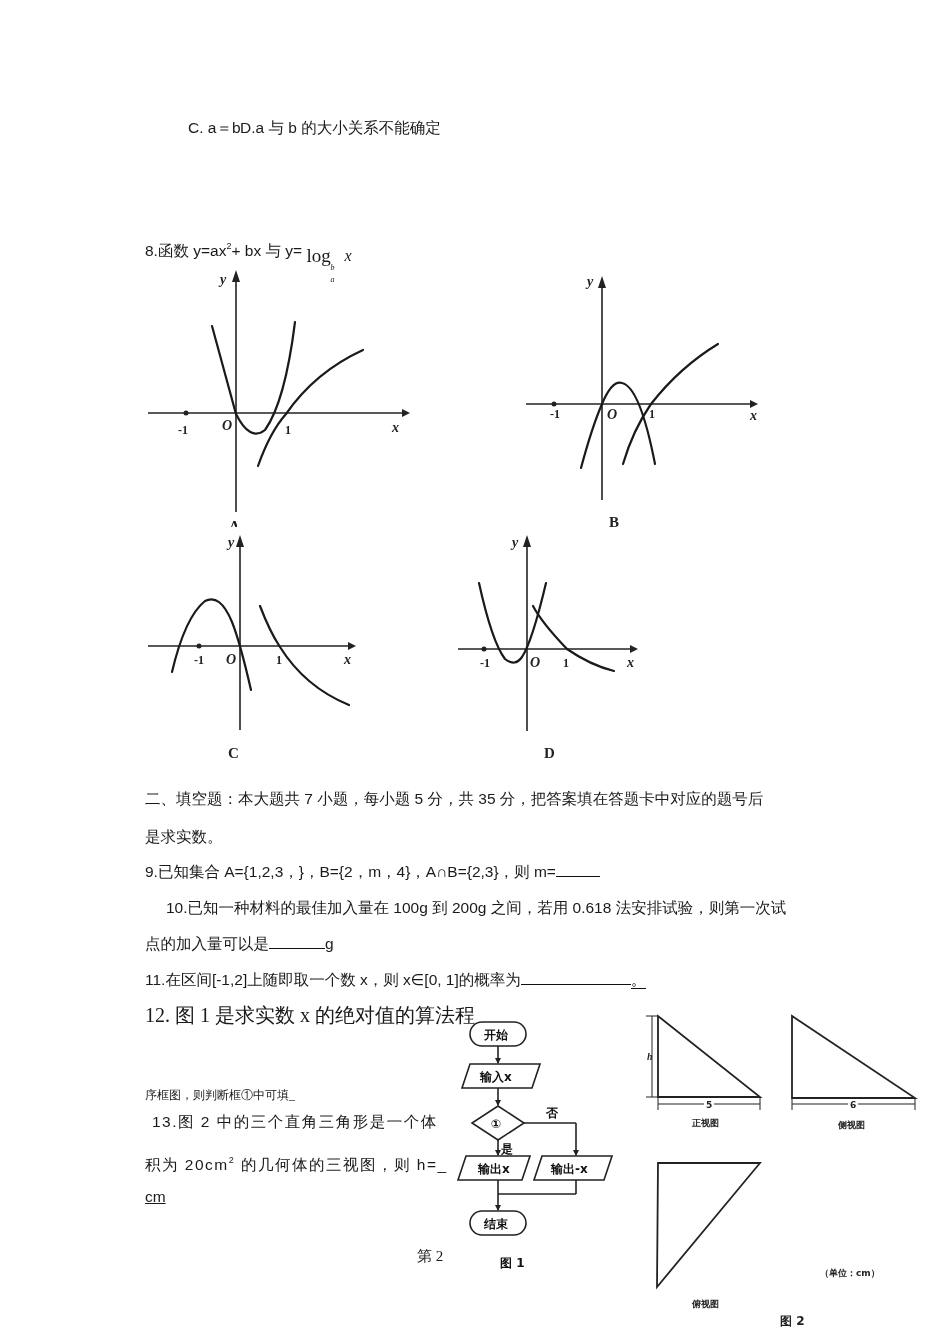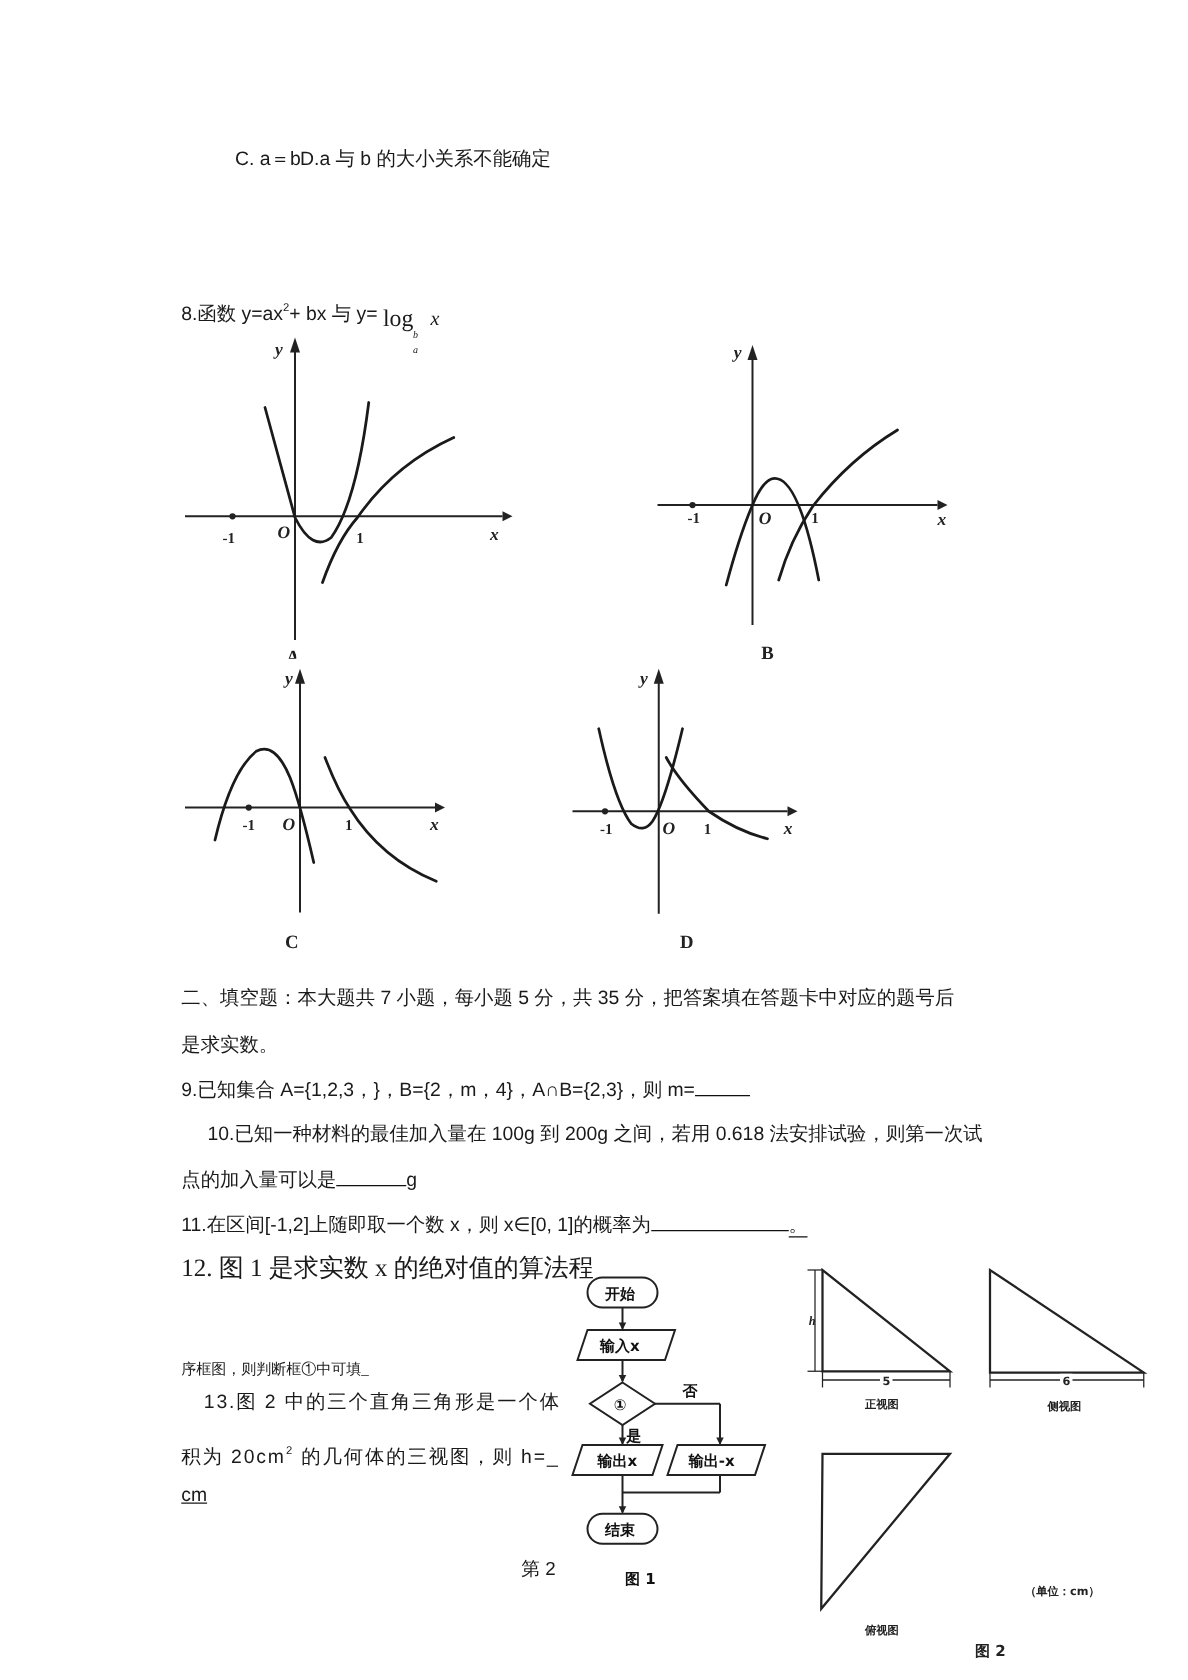--- a/index.html
+++ b/index.html
@@ -112,29 +112,29 @@
   <span>点的加入量可以是</span><span class="blank" style="width:56px;"></span><span>g</span>
 </div>
 
 <div class="line" style="left:145px; top:970px;">
   <span>11.在区间[-1,2]上随即取一个数 x，则 x∈[0, 1]的概率为</span><span class="blank" style="width:110px;"></span><span style="border-bottom:1.5px solid #111;">。</span>
 </div>
 
 <div class="line serif" style="left:145px; top:1005px; font-size:20px;">12. 图 1 是求实数 x 的绝对值的算法程</div>
 <div class="line serif" style="left:145px; top:1041px; font-size:12px;margin-top:44px;">序框图，则判断框①中可填_</div>
 
-<div class="line" style="left:163px; top:1112px; letter-spacing:1.5px;">13.图 2 中的三个直角三角形是一个体</div>
+<div class="line" style="left:152px; top:1112px; letter-spacing:1.5px;">13.图 2 中的三个直角三角形是一个体</div>
 <div class="line" style="left:145px; top:1150px; letter-spacing:1.5px;">
   <span>积为 20cm</span><sup>2</sup><span> 的几何体的三视图，则 h=_</span>
 </div>
 <div class="line" style="left:145px; top:1187px;">
   <span style="text-decoration:underline;text-align:right;">cm</span>
 </div>
 
-<div class="line" style="left:417px; top:1246px; font-size:15px;">第 2</div>
+<div class="line" style="left:417px; top:1246px; font-size:15px;font-family:Liberation Serif, serif;">第 2</div>
 
 <svg style="left:440px; top:1010px;" width="190" height="270">
 
   <rect class="fc-shape" x="30" y="12" width="56" height="24" rx="12"></rect>
   <text class="fc-text" x="44" y="29">开始</text>
   <line class="axis" x1="58" y1="36" x2="58" y2="53"></line>
   <polygon points="55,48 58,54 61,48" fill="#222"></polygon>
 
   <polygon class="fc-shape" points="22,78 30,54 100,54 92,78"></polygon>
   <text class="fc-text" x="40" y="71">输入x</text>

